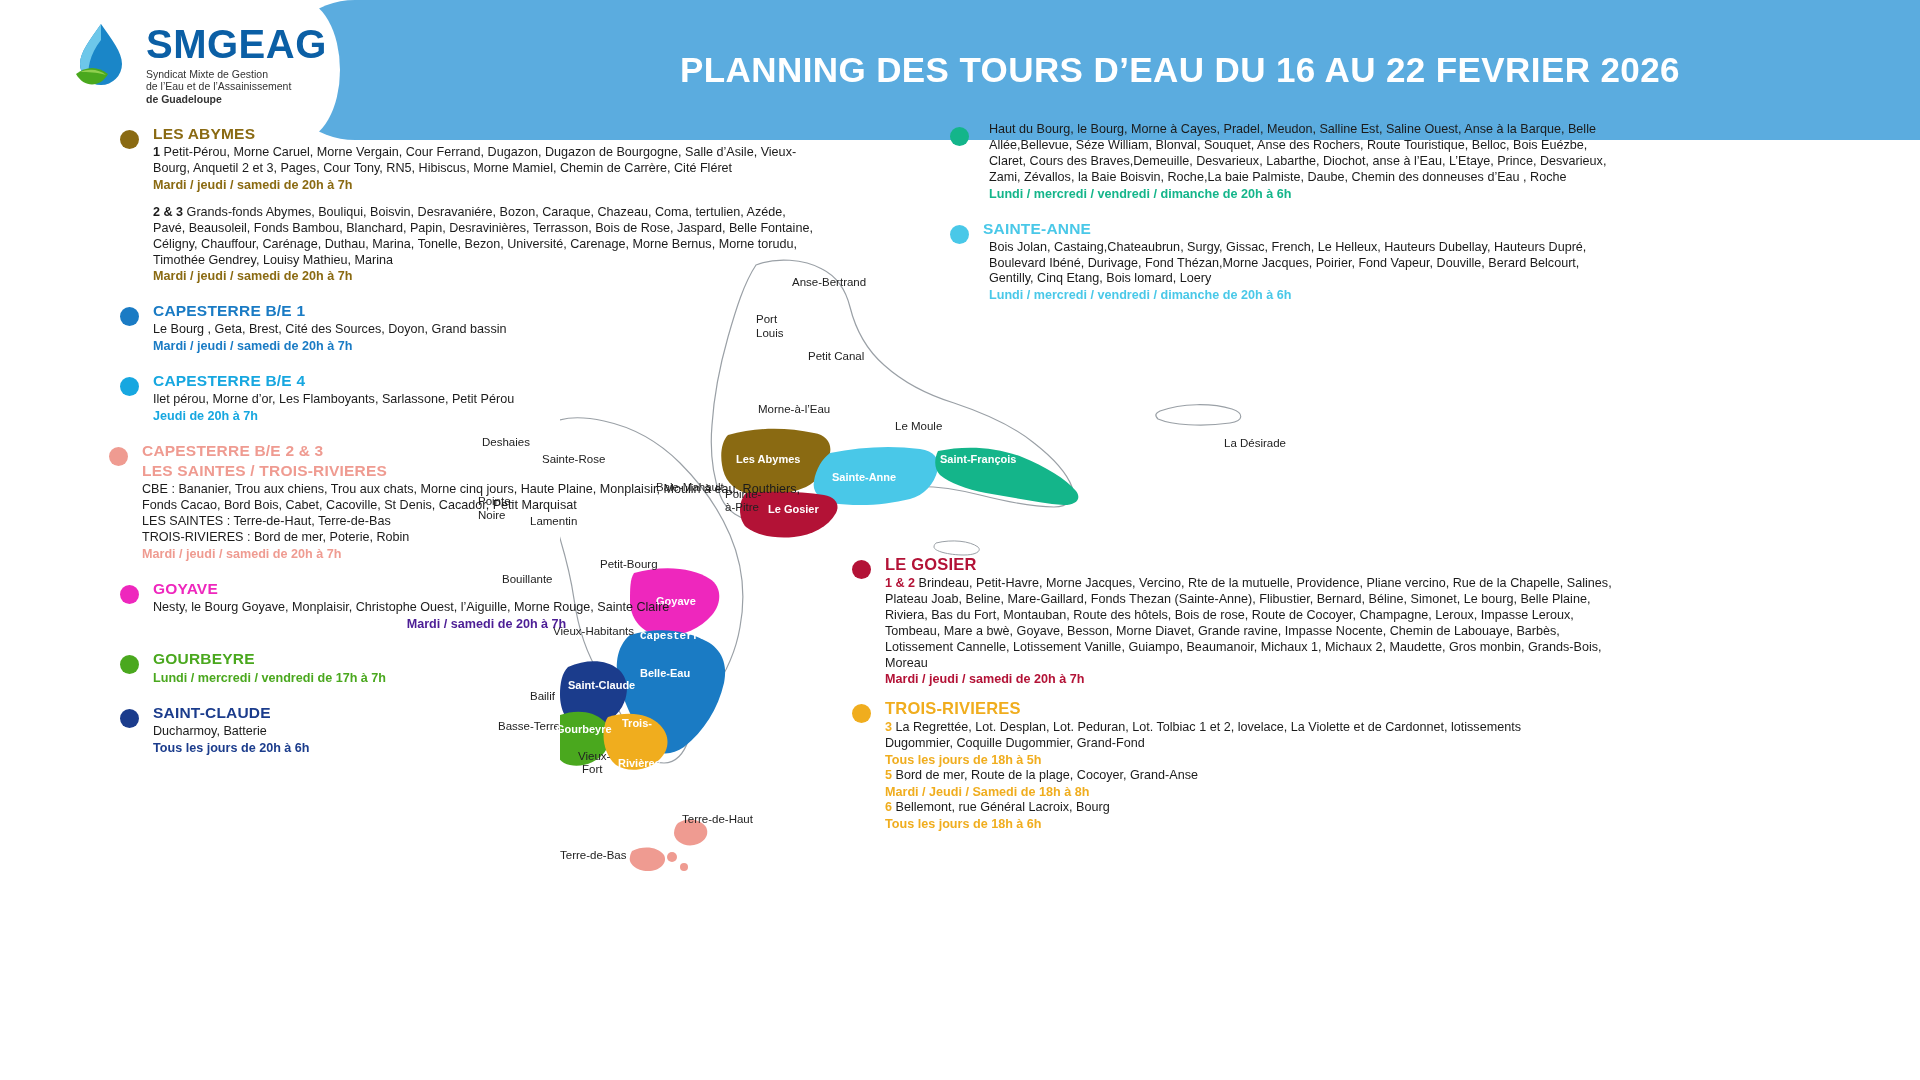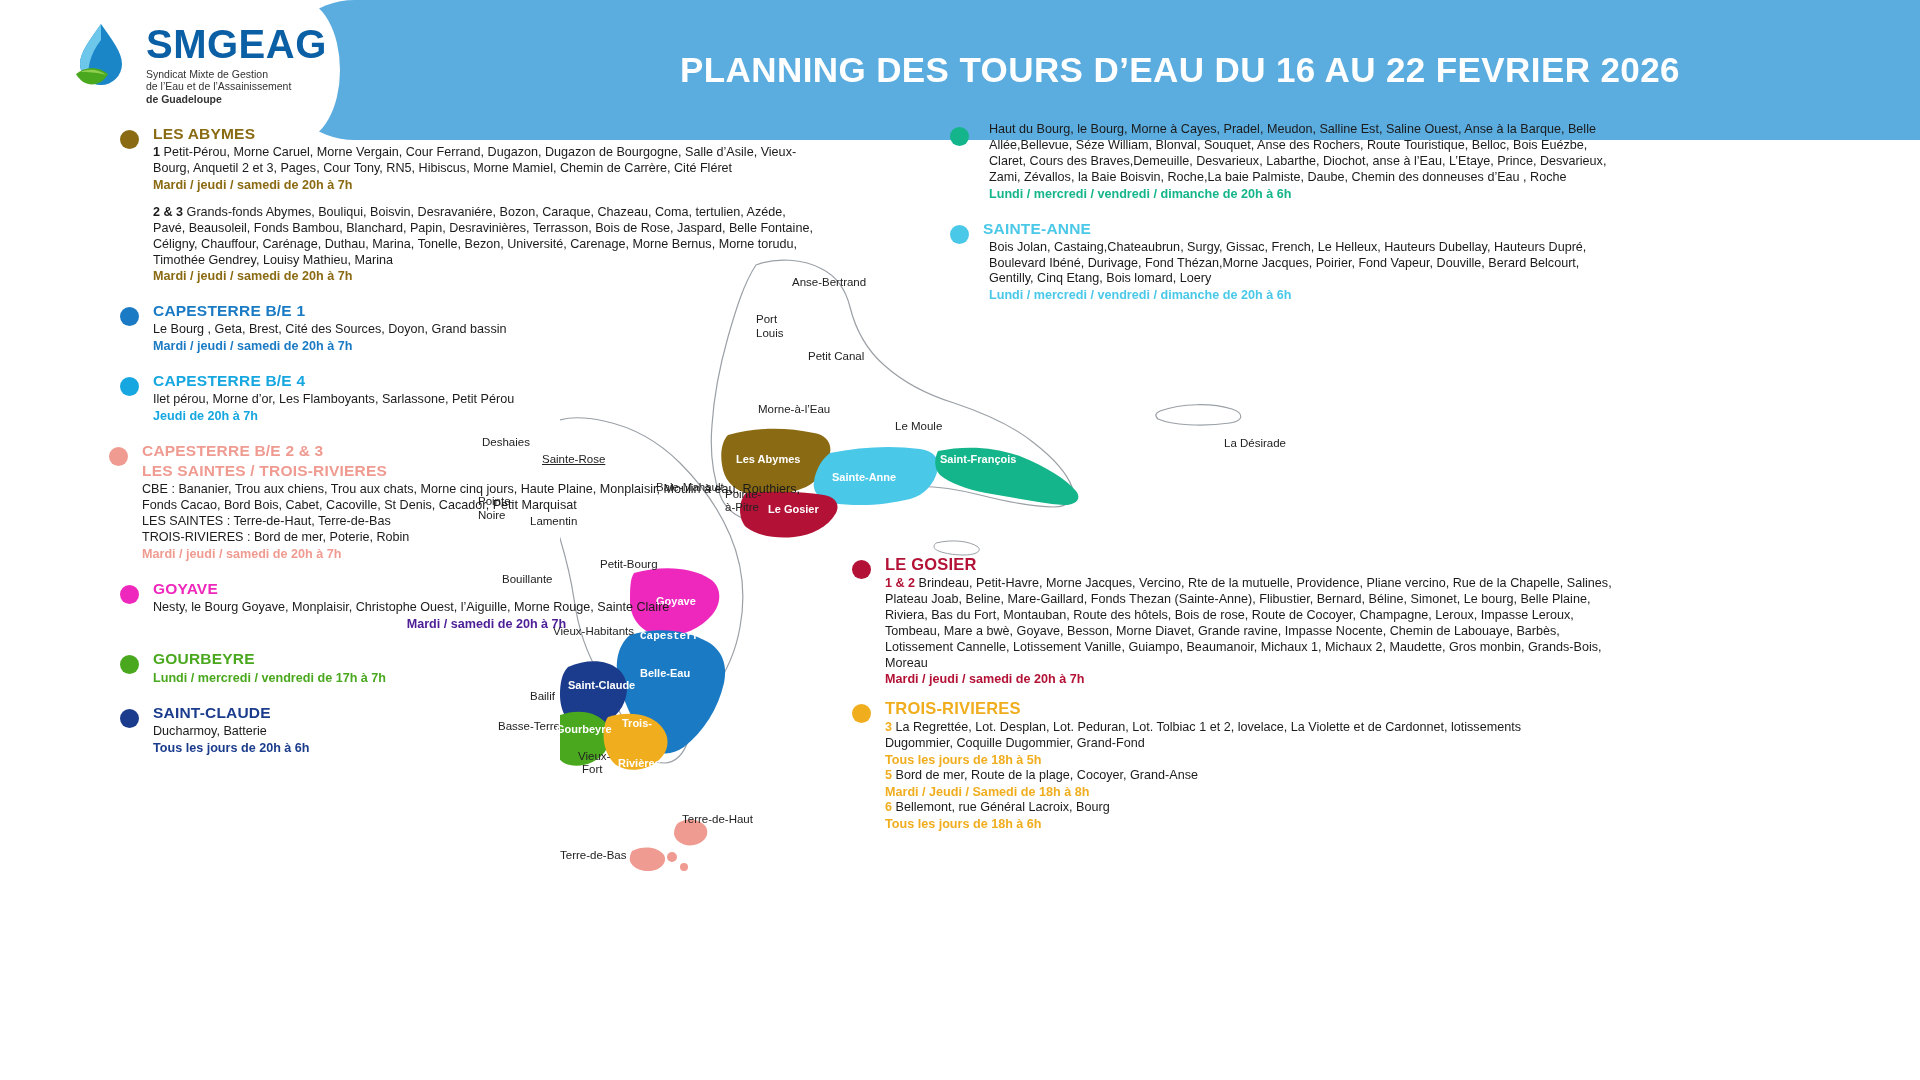--- a/index.html
+++ b/index.html
@@ -158,21 +158,21 @@
   </svg>
 
   <div class="maplabel" style="left:232px;top:21px;">Anse-Bertrand</div>
   <div class="maplabel" style="left:196px;top:58px;">Port</div>
   <div class="maplabel" style="left:196px;top:72px;">Louis</div>
   <div class="maplabel" style="left:248px;top:95px;">Petit Canal</div>
   <div class="maplabel" style="left:198px;top:148px;">Morne-à-l’Eau</div>
   <div class="maplabel" style="left:335px;top:165px;">Le Moule</div>
   <div class="maplabel" style="left:664px;top:182px;">La Désirade</div>
   <div class="maplabel" style="left:-78px;top:181px;">Deshaies</div>
-  <div class="maplabel" style="left:-18px;top:198px;text-decoration:underline;">Sainte-Rose</div>
+  <div class="maplabel" style="left:-18px;top:198px;">Sainte-Rose</div>
   <div class="maplabel" style="left:96px;top:226px;">Baie-Mahault</div>
   <div class="maplabel" style="left:-82px;top:240px;">Pointe-</div>
   <div class="maplabel" style="left:-82px;top:254px;">Noire</div>
   <div class="maplabel" style="left:165px;top:233px;">Pointe-</div>
   <div class="maplabel" style="left:165px;top:246px;">à-Pitre</div>
   <div class="maplabel" style="left:-30px;top:260px;">Lamentin</div>
   <div class="maplabel" style="left:40px;top:303px;">Petit-Bourg</div>
   <div class="maplabel" style="left:-58px;top:318px;">Bouillante</div>
   <div class="maplabel" style="left:-7px;top:370px;">Vieux-Habitants</div>
   <div class="maplabel" style="left:-30px;top:435px;">Bailif</div>

